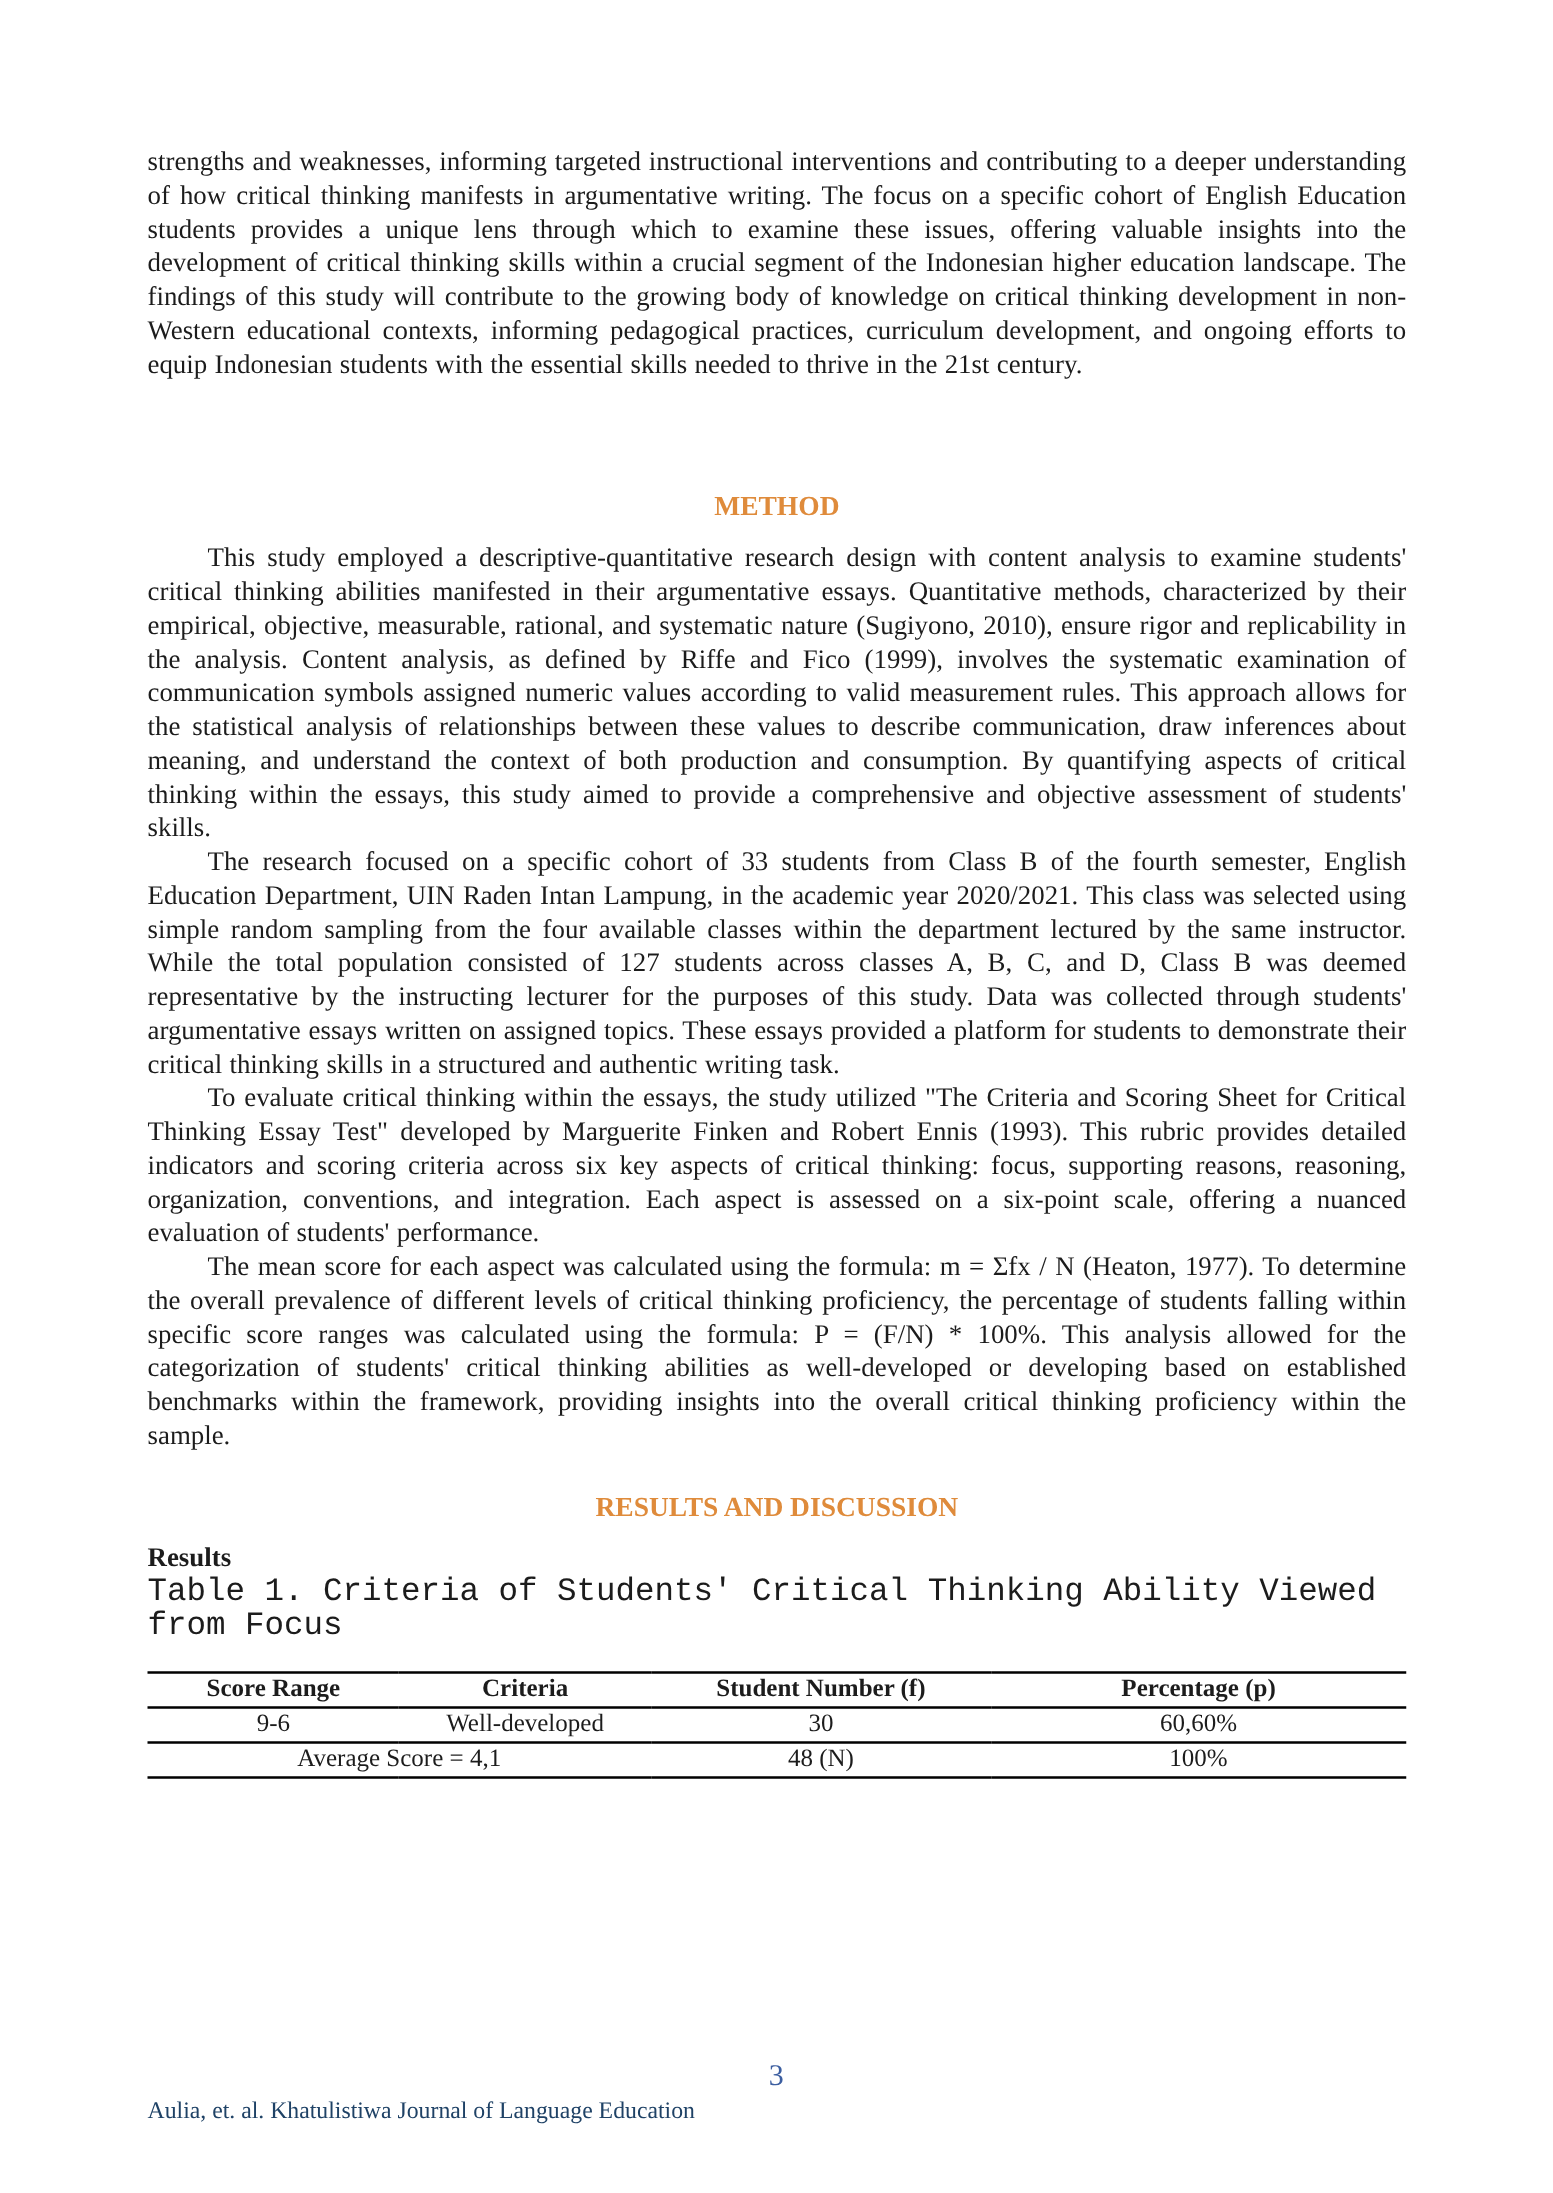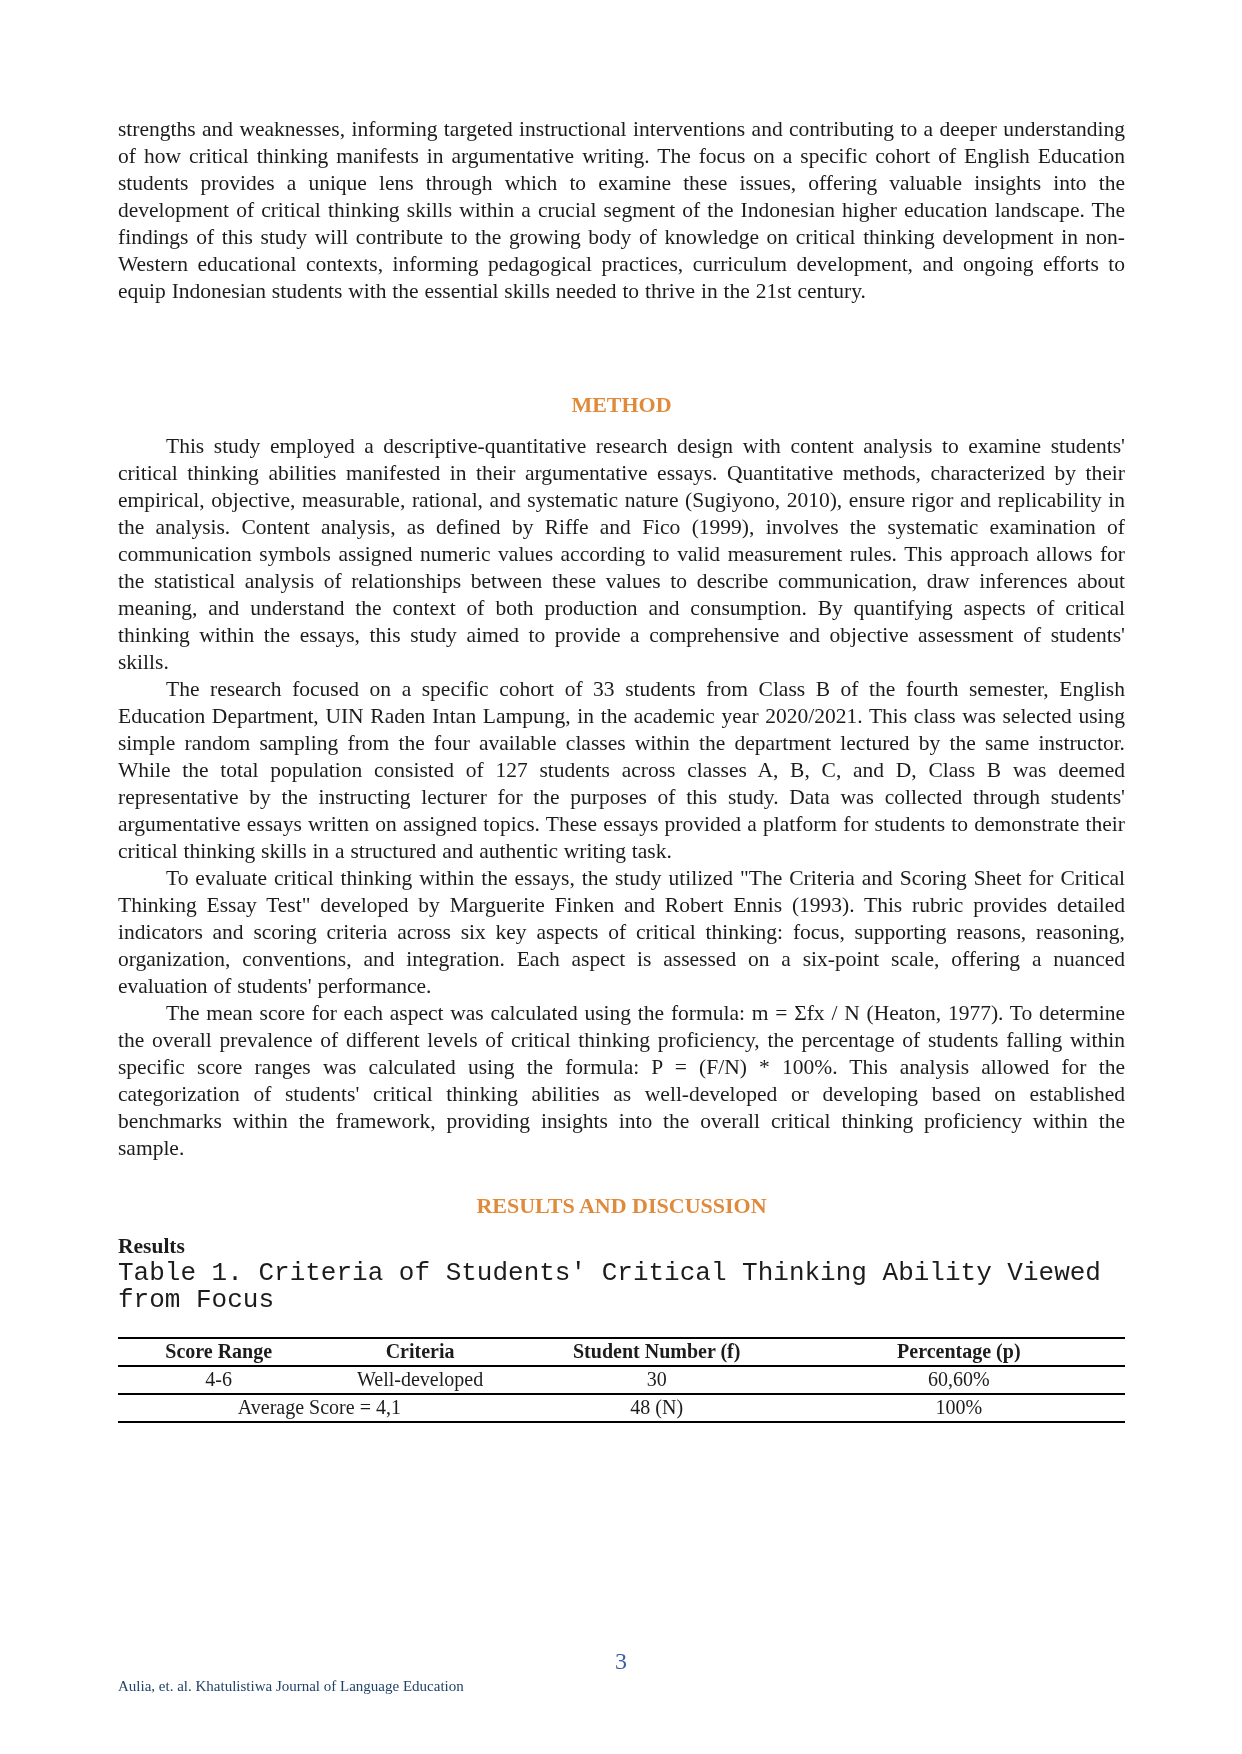--- a/index.html
+++ b/index.html
@@ -79,21 +79,21 @@
     left: 0;
     width: 1242px;
     text-align: center;
     font-size: 24px;
     color: #3c5ea0;
   }
   .footer-citation {
     position: absolute;
     top: 1678px;
     left: 118px;
-    font-size: 15px;
+    font-size: 19px;
     color: #1f4266;
   }
 </style>
 </head>
 <body>
 
 <div class="page">
   <div class="content">
 
     <p class="body-par">strengths and weaknesses, informing targeted instructional interventions and contributing to a deeper understanding of how critical thinking manifests in argumentative writing.  The focus on a specific cohort of English Education students provides a unique lens through which to examine these issues, offering valuable insights into the development of critical thinking skills within a crucial segment of the Indonesian higher education landscape.  The findings of this study will contribute to the growing body of knowledge on critical thinking development in non-Western educational contexts, informing pedagogical practices, curriculum development, and ongoing efforts to equip Indonesian students with the essential skills needed to thrive in the 21st century.</p>
@@ -121,21 +121,21 @@
       <thead>
         <tr>
           <th>Score Range</th>
           <th>Criteria</th>
           <th>Student Number (f)</th>
           <th>Percentage (p)</th>
         </tr>
       </thead>
       <tbody>
         <tr class="last-data">
-          <td>4-6</td>
+          <td>9-6</td>
           <td>Well-developed</td>
           <td>30</td>
           <td>60,60%</td>
         </tr>
         <tr>
           <td colspan="2">Average Score = 4,1</td>
           <td>48 (N)</td>
           <td>100%</td>
         </tr>
       </tbody>

